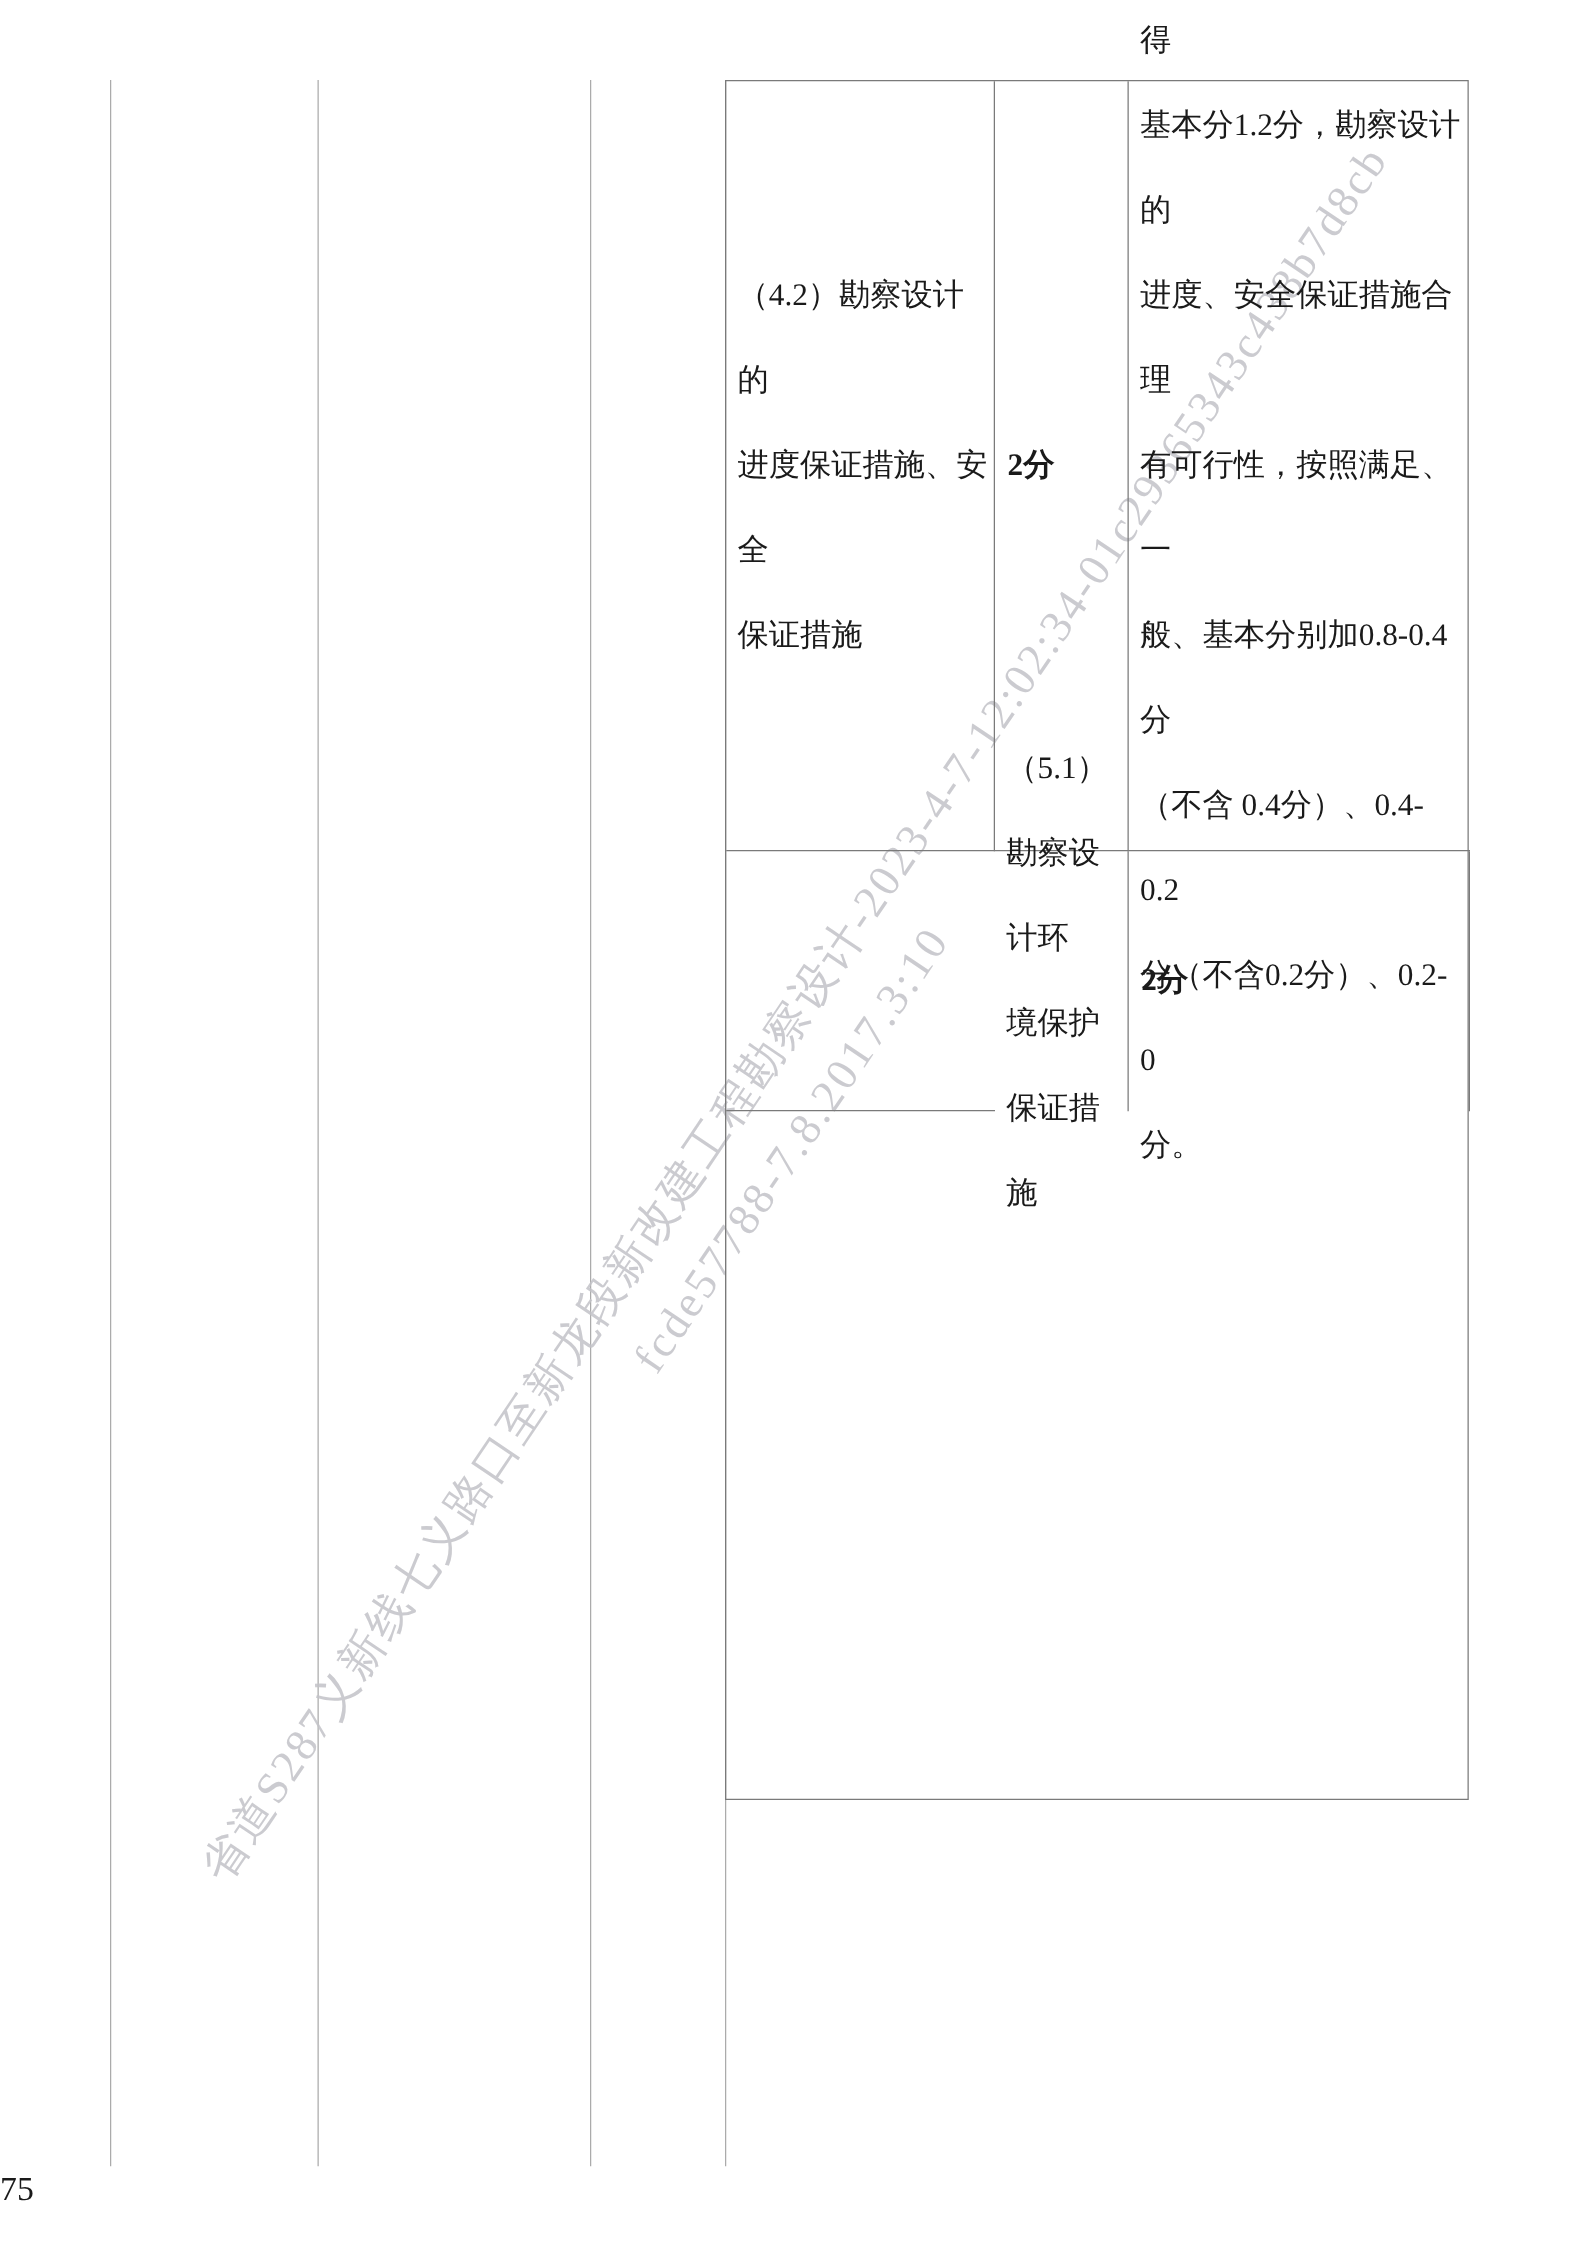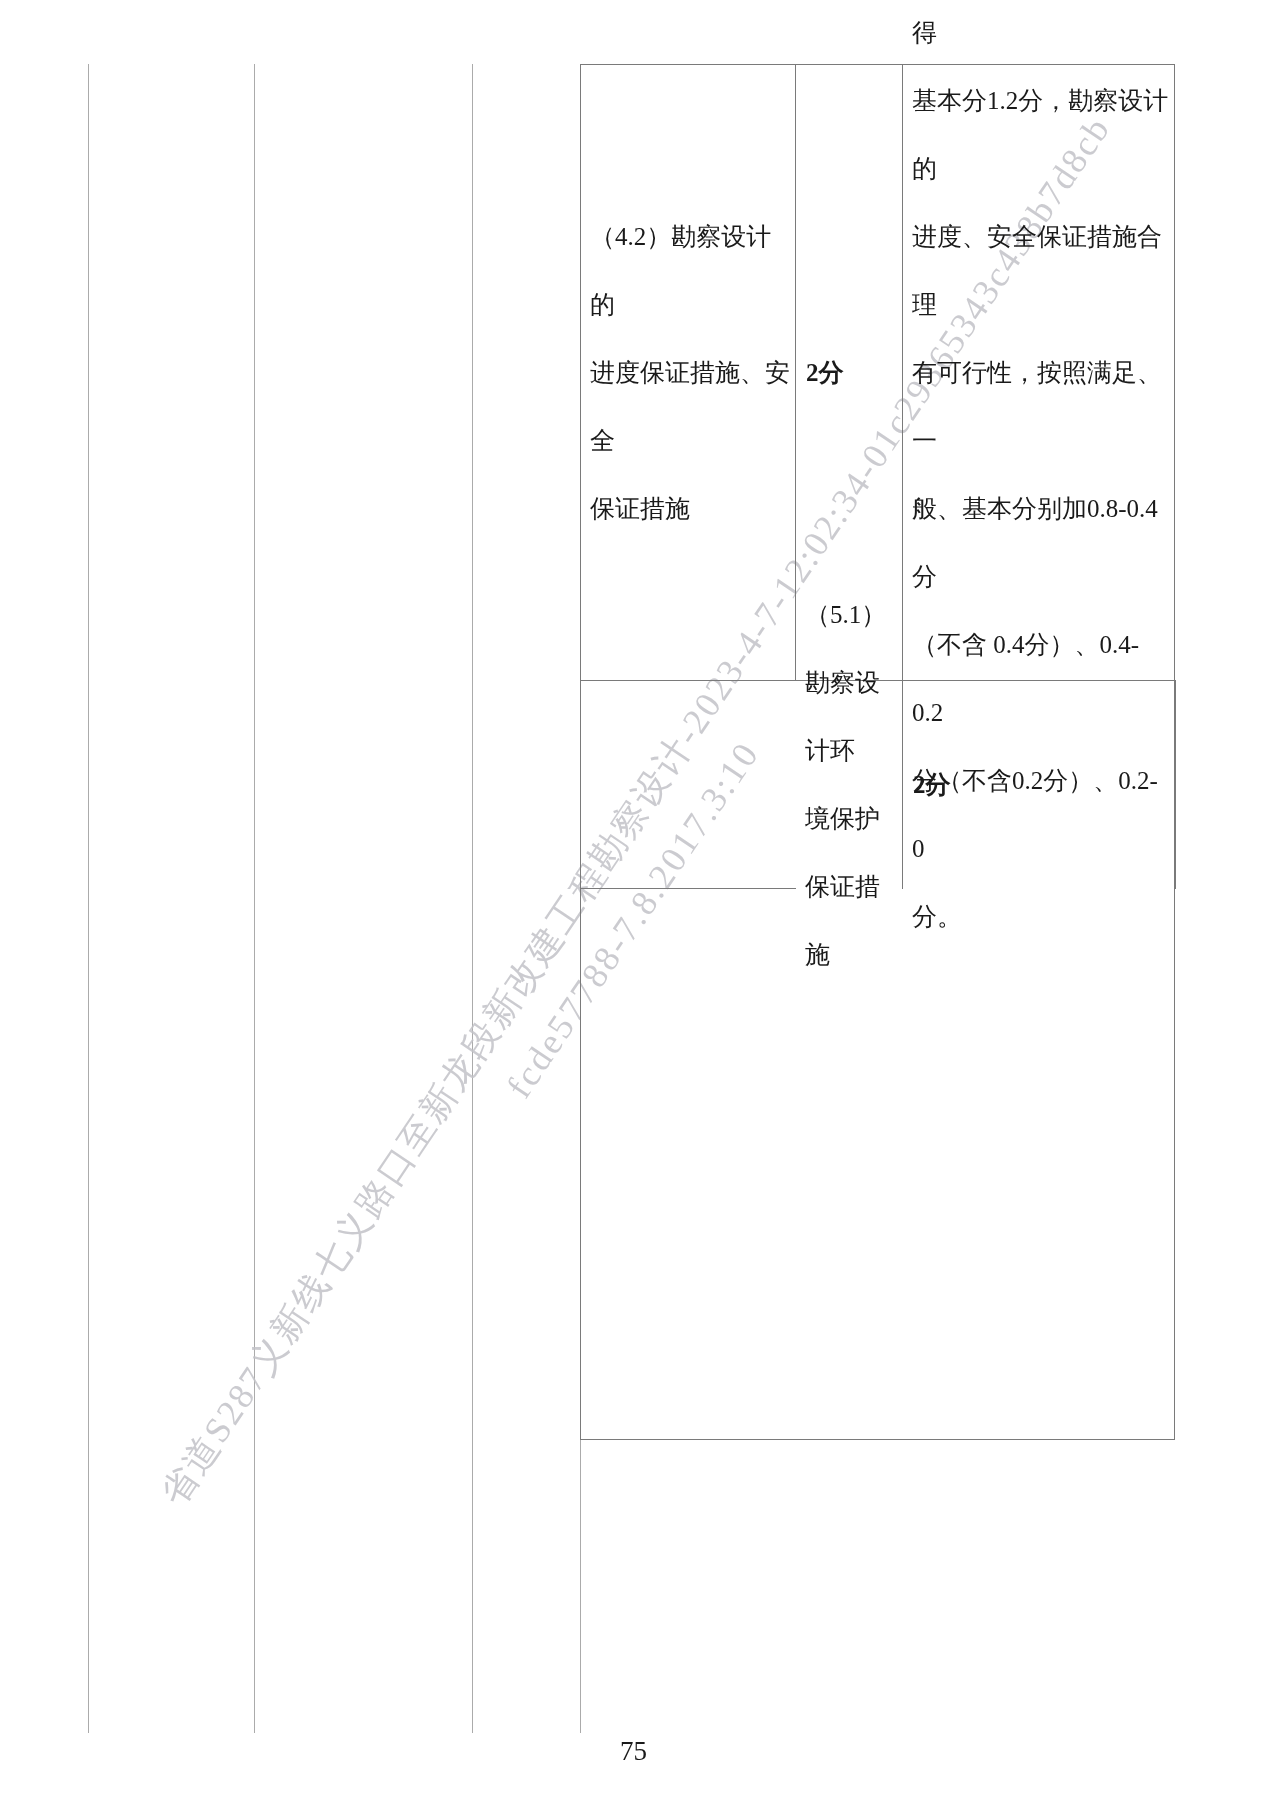--- a/index.html
+++ b/index.html
@@ -59,21 +59,20 @@
     white-space:pre-line;
     font-size:25px;
     line-height:68px;
   }
   .item  .celltext { padding-left:9px;  padding-right:4px; }
   .score .celltext { padding-left:10px; padding-right:2px;font-weight:bold; }
   .crit  .celltext { padding-left:9px;  padding-right:6px; }
 
   .pagenum {
     position:absolute; top:1736px; left:0; width:100%;
-    text-align:center;
     font-size:27px;
     z-index:1;
   }
 </style>
 </head>
 <body>
 
 <div class="vrule vr1"></div>
 <div class="vrule vr2"></div>
 <div class="vrule vr3"></div>

